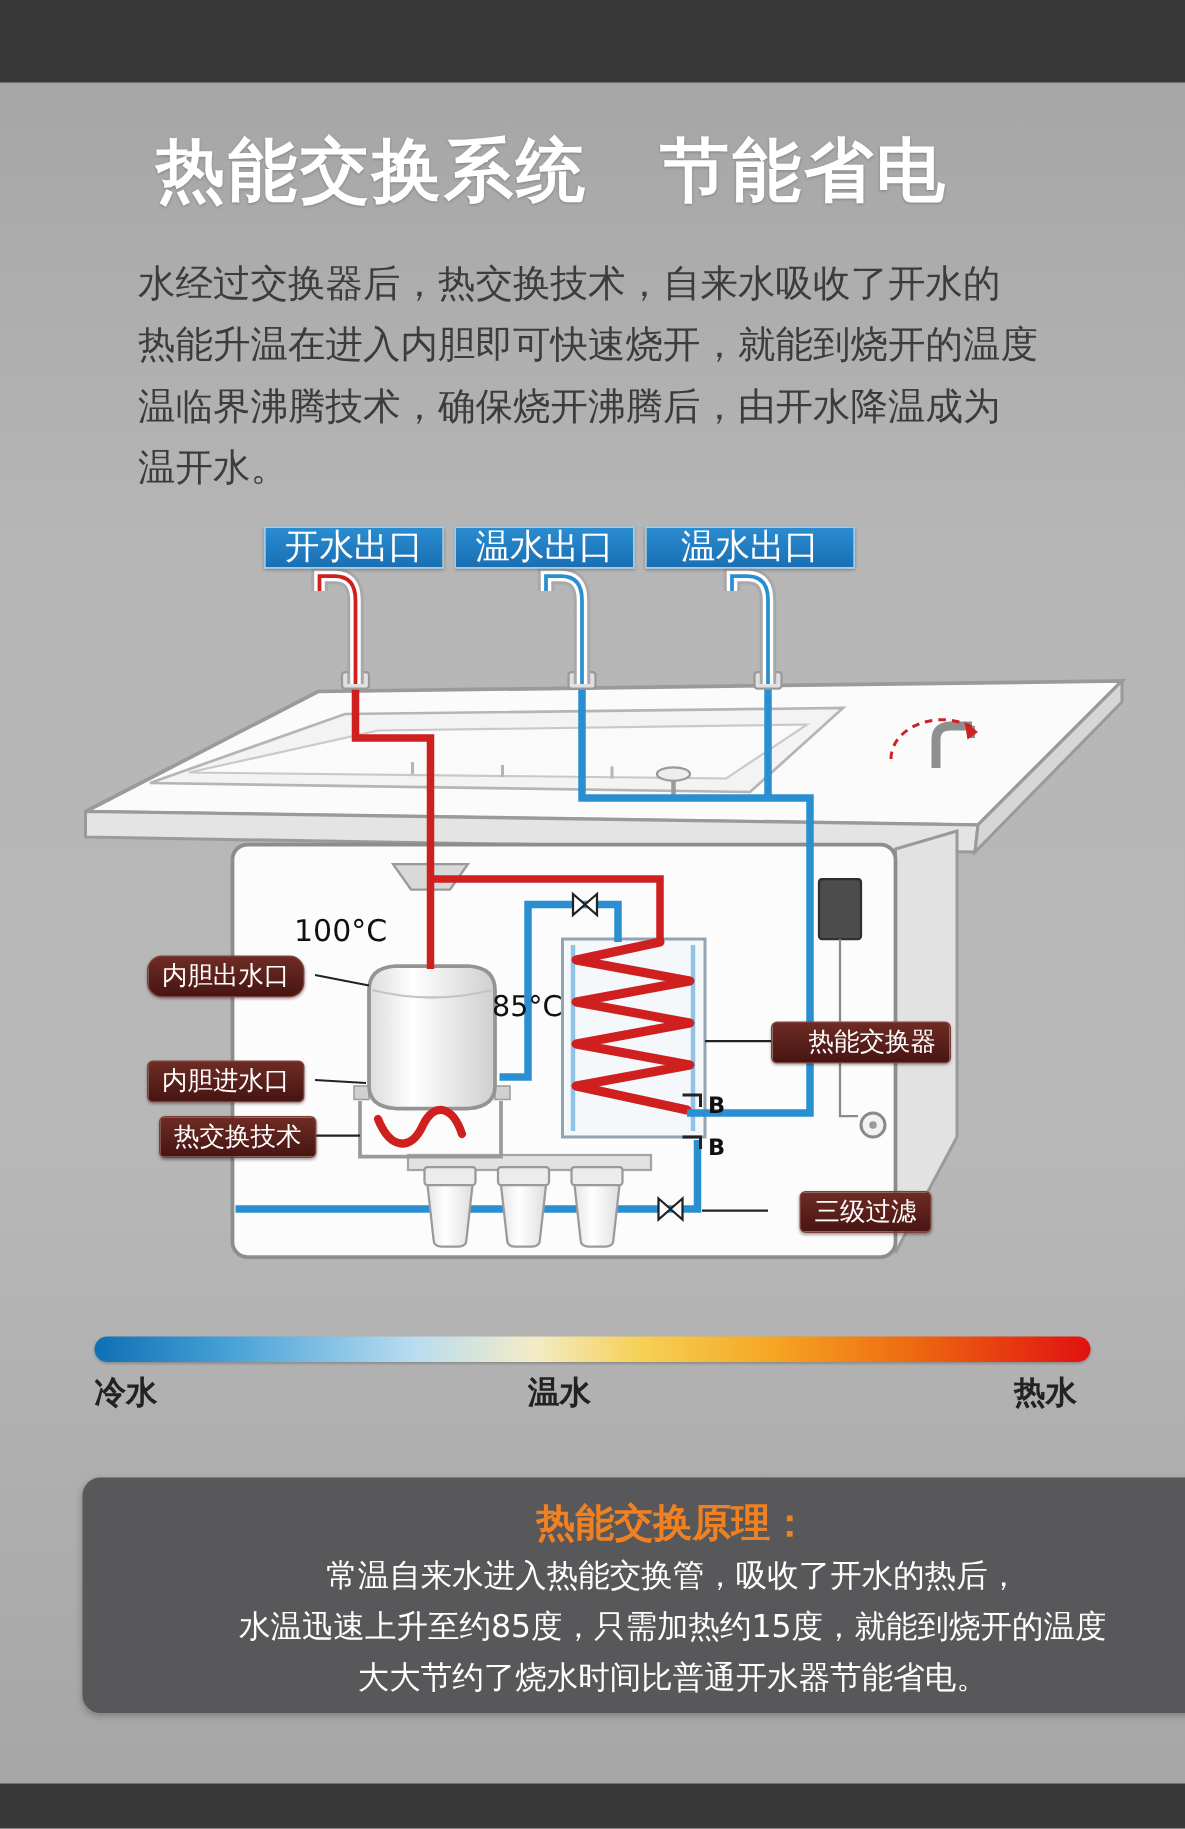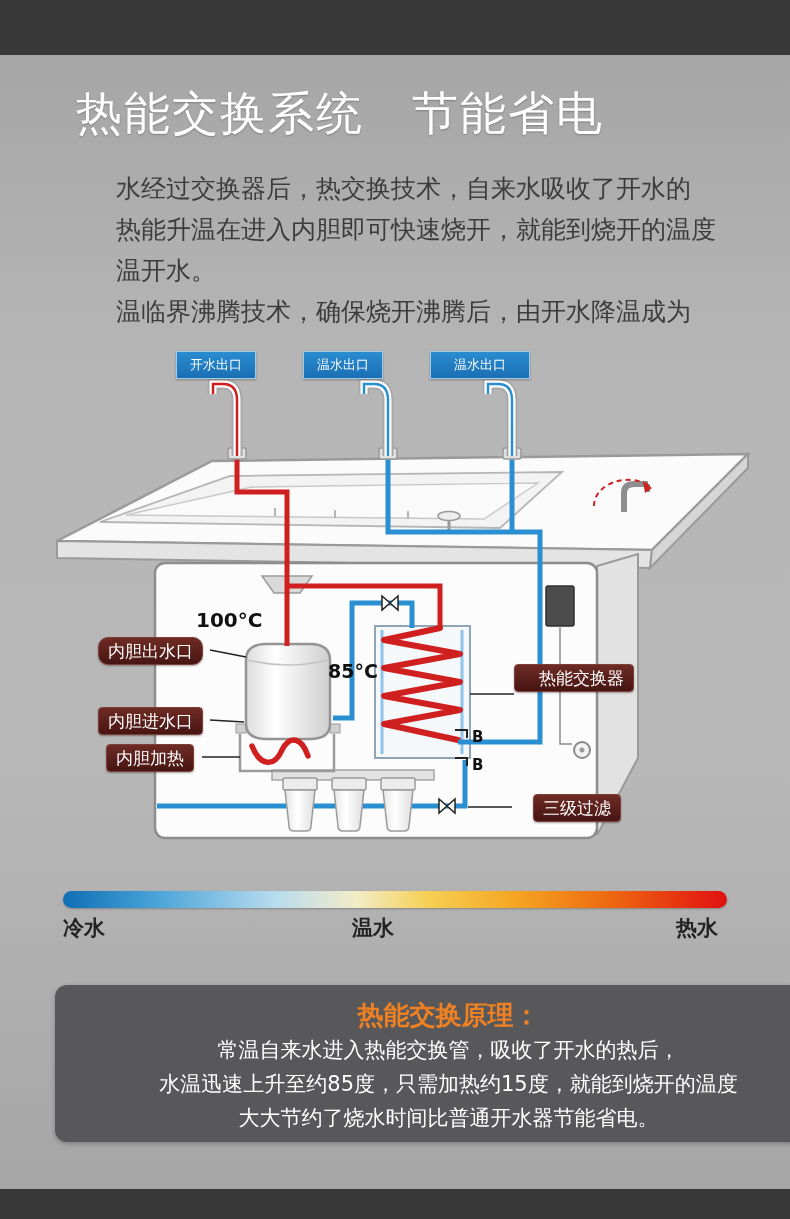--- a/index.html
+++ b/index.html
@@ -5,38 +5,38 @@
   html,body{margin:0;padding:0;background:#8e8e8e;}
   .page{
     position:relative;width:790px;height:1219px;overflow:hidden;margin:0 auto;
     background:linear-gradient(180deg,#a3a3a3 0%,#b6b6b6 30%,#b8b8b8 62%,#a5a5a5 100%);
     font-family:"DejaVu Sans","Liberation Sans",sans-serif;
   }
   .bar{position:absolute;left:0;width:790px;background:#383838;}
   .bar.top{top:0;height:55px;}
   .bar.bottom{top:1189px;height:30px;}
   .title{
-    position:absolute;left:76px;top:83px;width:640px;
-    font-size:46px;font-weight:normal;color:#ffffff;letter-spacing:2px;
+    position:absolute;left:104px;top:83px;width:640px;
+    font-size:46px;font-weight:bold;color:#ffffff;letter-spacing:2px;
     text-shadow:0 1px 2px rgba(0,0,0,0.25);white-space:nowrap;
   }
   .intro{position:absolute;left:92px;top:168px;width:620px;color:#3c3c3c;font-size:25px;}
-  .intro-line{line-height:41px;white-space:nowrap;margin-left:24px;}
+  .intro-line{line-height:41px;white-space:nowrap;}
   .diagram{position:absolute;left:0;top:0;width:790px;height:1219px;pointer-events:none;}
   .outlet{
     position:absolute;height:22px;line-height:22px;padding:2px 13px;
     background:linear-gradient(180deg,#2a8cd0,#1a6fb4);border:1px solid #9fcde9;
-    color:#ffffff;font-size:13px;white-space:nowrap;box-shadow:0 1px 2px rgba(0,0,0,0.3);
+    color:#ffffff;font-size:23px;white-space:nowrap;box-shadow:0 1px 2px rgba(0,0,0,0.3);
   }
   .tag{
     position:absolute;height:20px;line-height:20px;padding:3px 9px;border-radius:4px;
     background:linear-gradient(180deg,#6e2b24,#471512);border:1px solid #7c4038;
     color:#ffffff;font-size:17px;white-space:nowrap;box-shadow:0 1px 2px rgba(0,0,0,0.35);
   }
-  .temp{position:absolute;color:#101010;font-weight:bold;font-size:20px;white-space:nowrap;}
+  .temp{position:absolute;color:#101010;font-weight:normal;font-size:20px;white-space:nowrap;}
   .grad-bar{
     position:absolute;left:63px;top:891px;width:664px;height:17px;border-radius:9px;
     background:linear-gradient(90deg,#0f6fb4 0%,#4aa3d8 14%,#b8dcef 32%,#f2ecc8 44%,#f6d054 55%,#f5a623 68%,#ee6a10 82%,#e01111 100%);
     box-shadow:0 1px 2px rgba(0,0,0,0.25);
   }
   .grad-label{position:absolute;top:914px;font-size:21px;font-weight:600;color:#222222;white-space:nowrap;}
   .principle{
     position:absolute;left:55px;top:985px;width:787px;height:157px;border-radius:12px;
     background:#58585a;box-shadow:0 2px 5px rgba(0,0,0,0.25);text-align:center;
   }
@@ -48,22 +48,22 @@
 
 <div class="page">
 
   <div class="bar top"></div>
 
   <div class="title">热能交换系统　节能省电</div>
 
   <div class="intro">
     <div class="intro-line">水经过交换器后，热交换技术，自来水吸收了开水的</div>
     <div class="intro-line">热能升温在进入内胆即可快速烧开，就能到烧开的温度</div>
+    <div class="intro-line">温临界沸腾技术，确保烧开沸腾后，由开水降温成为</div>
     <div class="intro-line">温开水。</div>
-    <div class="intro-line">温临界沸腾技术，确保烧开沸腾后，由开水降温成为</div>
   </div>
 
   <div class="diagram">
 
     <svg style="position:absolute;left:0;top:330px;" width="790" height="560" viewBox="0 0 790 560">
       <defs>
         <linearGradient id="tankG" x1="0" y1="0" x2="1" y2="0">
           <stop offset="0" stop-color="#dcdcdc"></stop>
             <stop offset="0.35" stop-color="#ffffff"></stop>
             <stop offset="1" stop-color="#cfcfcf"></stop>
@@ -179,22 +179,22 @@
 
     <div class="outlet" style="left:176px;top:351px;">开水出口</div>
     <div class="outlet" style="left:303px;top:351px;">温水出口</div>
     <div class="outlet" style="left:430px;top:351px;padding:2px 23px;">温水出口</div>
 
     <div class="temp" style="left:196px;top:608px;">100°C</div>
     <div class="temp" style="left:328px;top:660px;font-size:19px;">85°C</div>
 
     <div class="tag" style="left:98px;top:637px;border-radius:10px;">内胆出水口</div>
     <div class="tag" style="left:98px;top:707px;">内胆进水口</div>
-    <div class="tag" style="left:106px;top:744px;">内胆加热</div>
-    <div class="tag" style="left:514px;top:664px;padding-left:24px;">热能交换器</div>
+    <div class="tag" style="left:106px;top:744px;">热交换技术</div>
+    <div class="tag" style="left:514px;top:681px;padding-left:24px;">热能交换器</div>
     <div class="tag" style="left:533px;top:794px;">三级过滤</div>
   </div>
 
   <div class="grad-bar"></div>
   <div class="grad-label" style="left:63px;">冷水</div>
   <div class="grad-label" style="left:352px;">温水</div>
   <div class="grad-label" style="left:676px;">热水</div>
 
   <div class="principle">
     <div class="principle-title">热能交换原理：</div>

